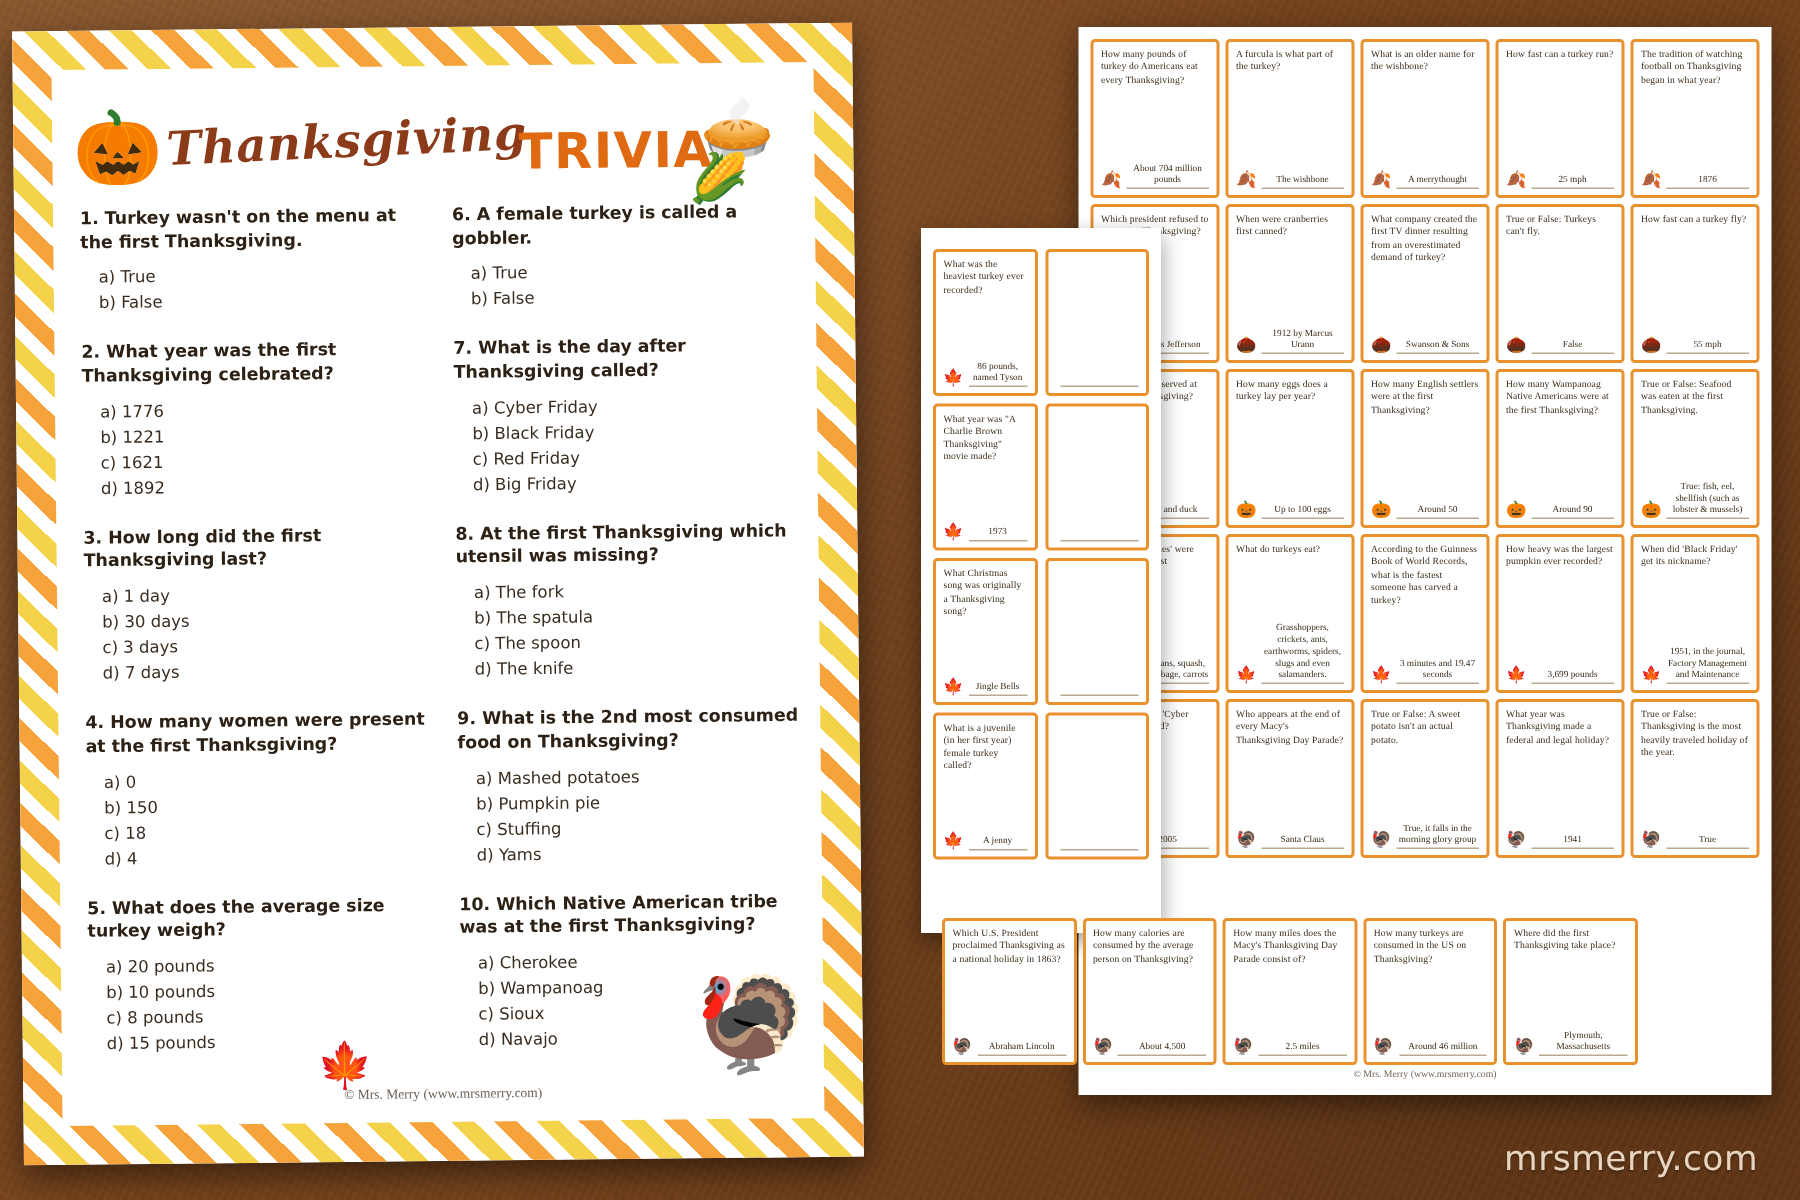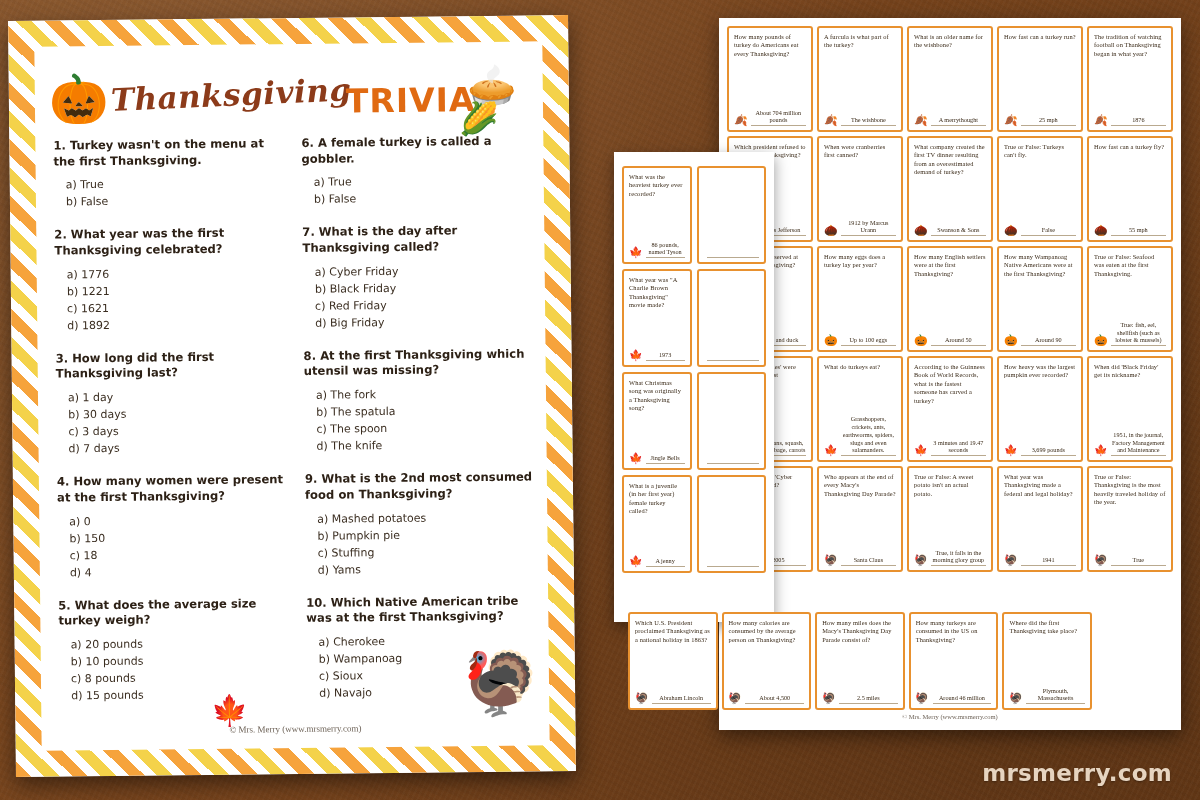--- a/index.html
+++ b/index.html
@@ -24,21 +24,20 @@
       repeating-linear-gradient(25deg, rgba(0,0,0,.03) 0 3px, transparent 3px 7px);
   }
 
   
   .watermark{
     position:absolute;right:28px;bottom:14px;
     color:#f2e2cf;opacity:.92;
     font-size:23px;letter-spacing:.3px;
     font-family:"DejaVu Sans", sans-serif;
     text-shadow:0 1px 2px rgba(0,0,0,.35);
-    font-weight:bold;
   }
 
   
   .sheet-cards{
     position:absolute;left:719px;top:18px;width:462px;height:712px;
     background:#fff;
     box-shadow:0 6px 18px rgba(0,0,0,.45);
   }
   .cards-grid{
     position:absolute;left:8px;top:8px;width:446px;

